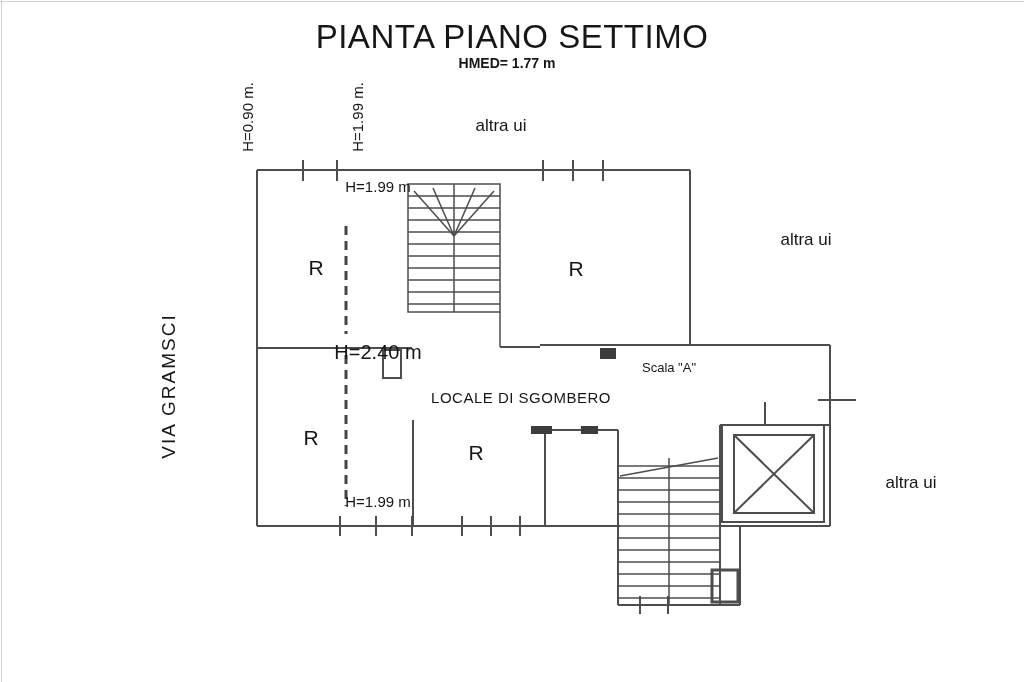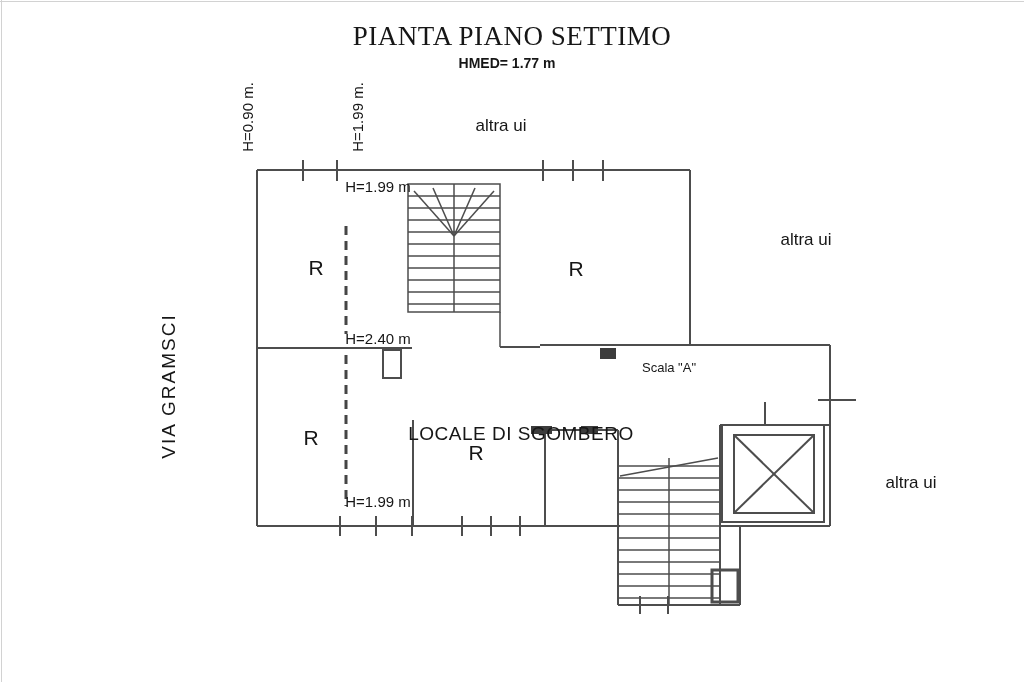--- a/index.html
+++ b/index.html
@@ -114,45 +114,45 @@
       <path d="M734 435 L814 513"></path>
       <path d="M814 435 L734 513"></path>
     </g>
 
     <g stroke="#454545" stroke-width="3" stroke-dasharray="9 6" fill="none">
       <path d="M346 226 V334"></path>
       <path d="M346 355 V506"></path>
     </g>
   </svg>
 
-  <div class="lbl" style="left:512px;top:36px;font-size:27px;font-weight:500;letter-spacing:0.5px;font-family:Liberation Serif, serif;">PIANTA PIANO SETTIMO</div>
+  <div class="lbl" style="left:512px;top:36px;font-size:33px;font-weight:500;letter-spacing:0.5px;">PIANTA PIANO SETTIMO</div>
 
   <div class="lbl" style="left:507px;top:63px;font-size:14px;font-weight:600;">HMED= 1.77 m</div>
 
   <div class="lbl vert" style="left:247px;top:117px;font-size:15px;">H=0.90 m.</div>
 
   <div class="lbl vert" style="left:357px;top:117px;font-size:15px;">H=1.99 m.</div>
 
   <div class="lbl" style="left:501px;top:125px;font-size:17px;">altra ui</div>
 
   <div class="lbl" style="left:378px;top:186px;font-size:15px;">H=1.99 m</div>
 
   <div class="lbl" style="left:806px;top:239px;font-size:17px;">altra ui</div>
 
   <div class="lbl" style="left:316px;top:267px;font-size:21px;">R</div>
 
   <div class="lbl" style="left:576px;top:268px;font-size:21px;">R</div>
 
-  <div class="lbl" style="left:378px;top:338px;font-size:15px;">H=2.40 m</div>
+  <div class="lbl" style="left:378px;top:352px;font-size:20px;">H=2.40 m</div>
 
   <div class="lbl vert" style="left:168px;top:386px;font-size:19px;letter-spacing:2px;">VIA GRAMSCI</div>
 
   <div class="lbl" style="left:669px;top:367px;font-size:13px;">Scala "A"</div>
 
-  <div class="lbl" style="left:521px;top:397px;font-size:19px;letter-spacing:0.5px;margin-top:36px;">LOCALE DI SGOMBERO</div>
+  <div class="lbl" style="left:521px;top:397px;font-size:15px;letter-spacing:0.5px;">LOCALE DI SGOMBERO</div>
 
   <div class="lbl" style="left:311px;top:437px;font-size:21px;">R</div>
 
   <div class="lbl" style="left:476px;top:452px;font-size:21px;">R</div>
 
   <div class="lbl" style="left:378px;top:501px;font-size:15px;">H=1.99 m</div>
 
   <div class="lbl" style="left:911px;top:482px;font-size:17px;">altra ui</div>
 
 </div>

